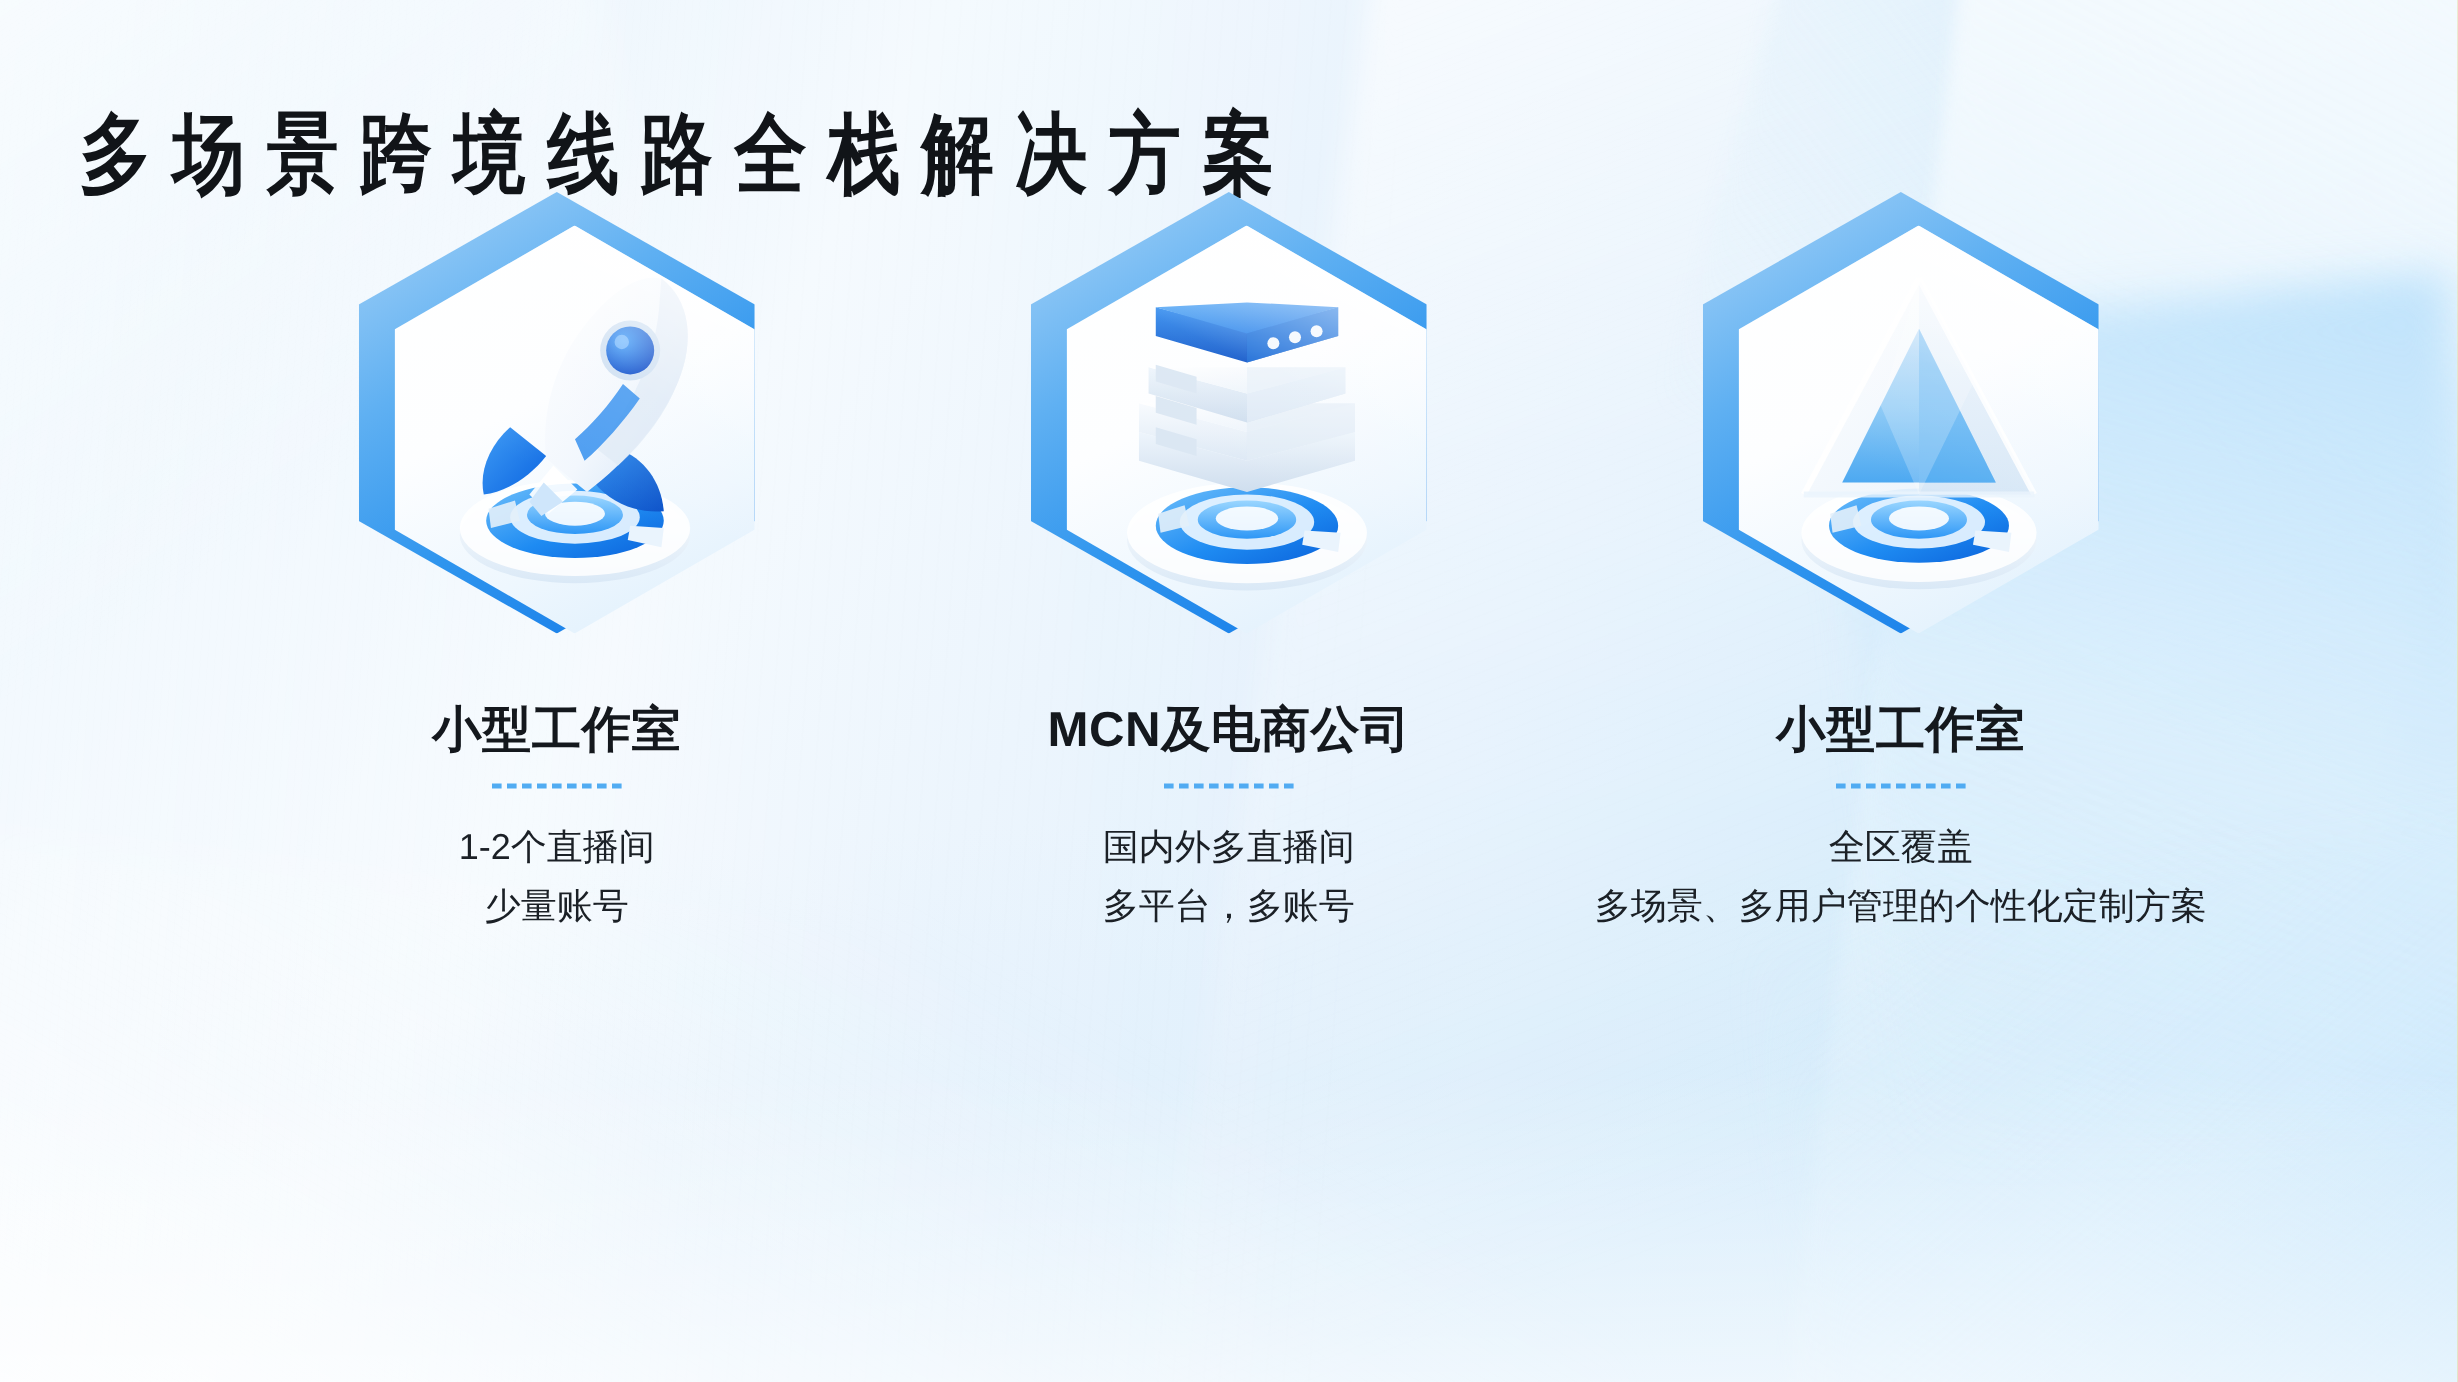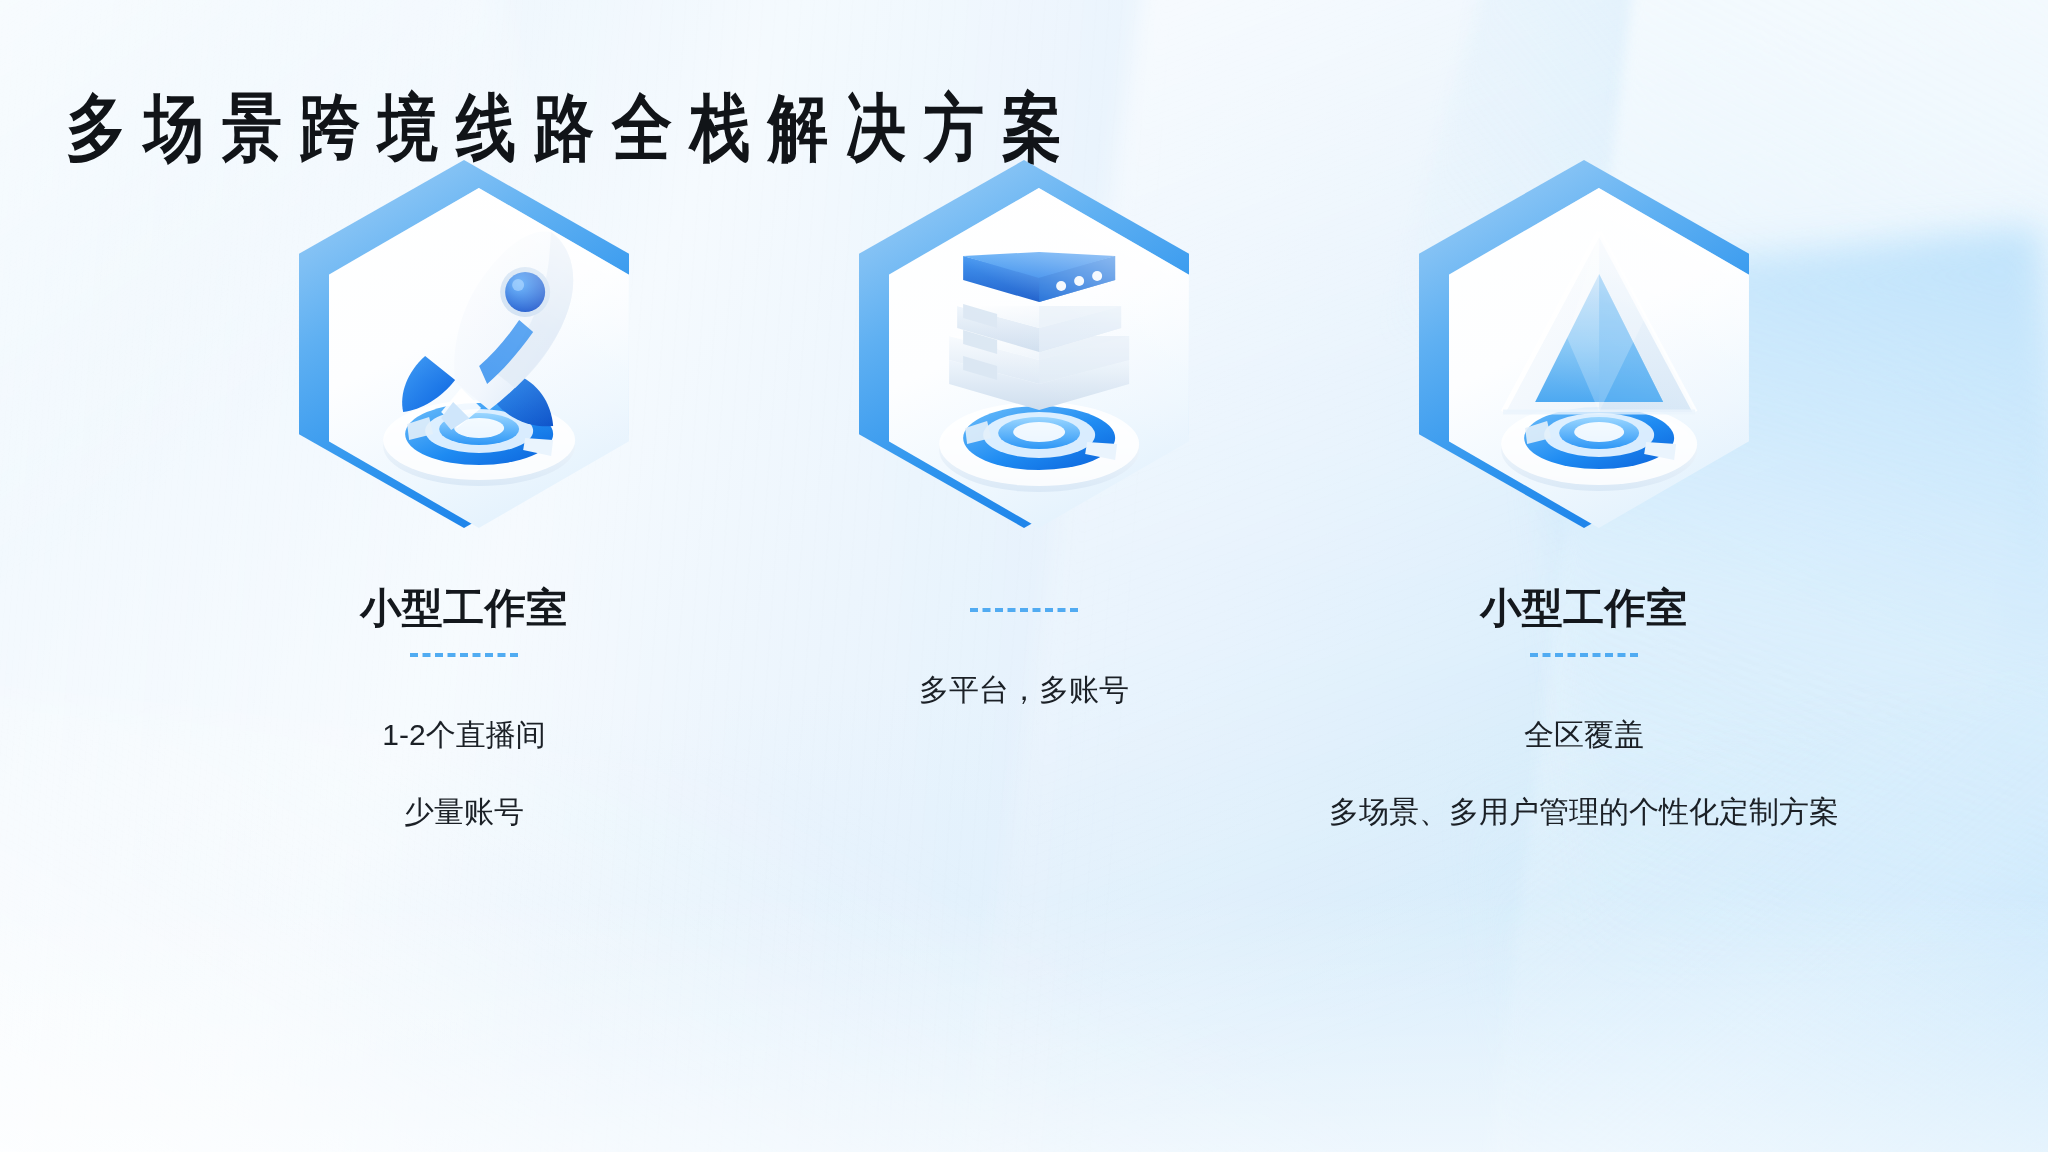--- a/index.html
+++ b/index.html
@@ -219,21 +219,21 @@
     border-top: 4px dashed #49a8f2;
     opacity: 0.95;
   }
   .card-desc {
     text-align: center;
     color: #1b2026;
     font-size: 30px;
     line-height: 1.62;
     white-space: nowrap;
   }
-  .card-desc .line { display: block; margin-top: 28px; }
+  .card-desc .line { display: block; }
   .card-desc .line.wide { letter-spacing: 0px; text-align: center; }
 </style>
 </head>
 <body>
 
 <div id="stage">
 
   <div class="bg-base"></div>
   <div class="bg-sheen-a"></div>
   <div class="bg-wedge-left"></div>
@@ -399,22 +399,24 @@
             <circle cx="208" cy="88" r="5" fill="#ffffff" opacity="0.95"></circle>
 
             <path d="M74 116 L108 126 L108 140 L74 130 Z" fill="#dbe7f3"></path>
             <path d="M74 142 L108 152 L108 166 L74 156 Z" fill="#dbe7f3"></path>
             <path d="M74 168 L108 178 L108 192 L74 182 Z" fill="#dbe7f3"></path>
           </svg>
         </div>
         <div class="hex-gloss"></div>
       </div>
 
+      <div class="card-title">MCN及电商公司</div>
       <div class="divider"></div>
       <div class="card-desc">
+        <span class="line">国内外多直播间</span>
         <span class="line">多平台，多账号</span>
       </div>
     </div>
 
     <div class="card">
       <div class="hex-wrap">
         <div class="hex-outer"></div>
         <div class="hex-inner"></div>
         <div class="hex-art">
           <svg viewBox="0 0 300 340" xmlns="http://www.w3.org/2000/svg">

